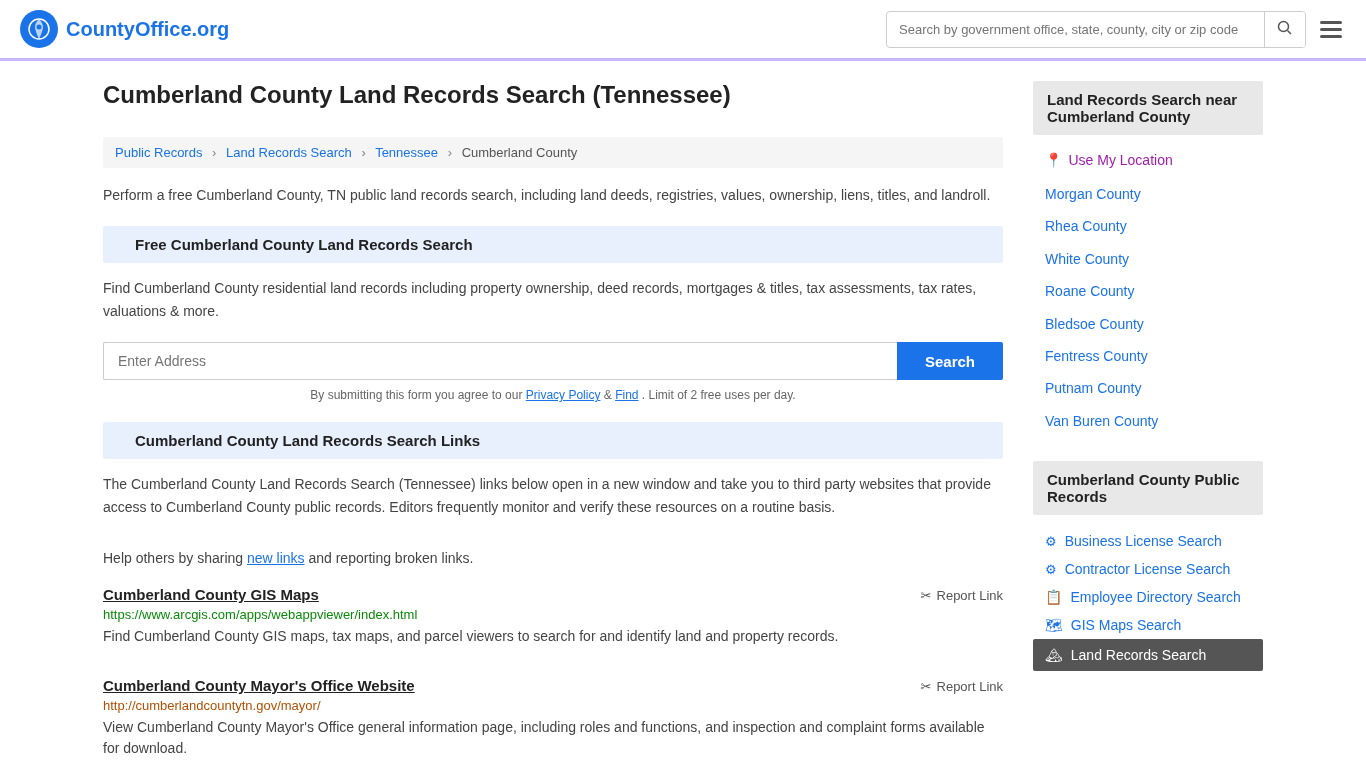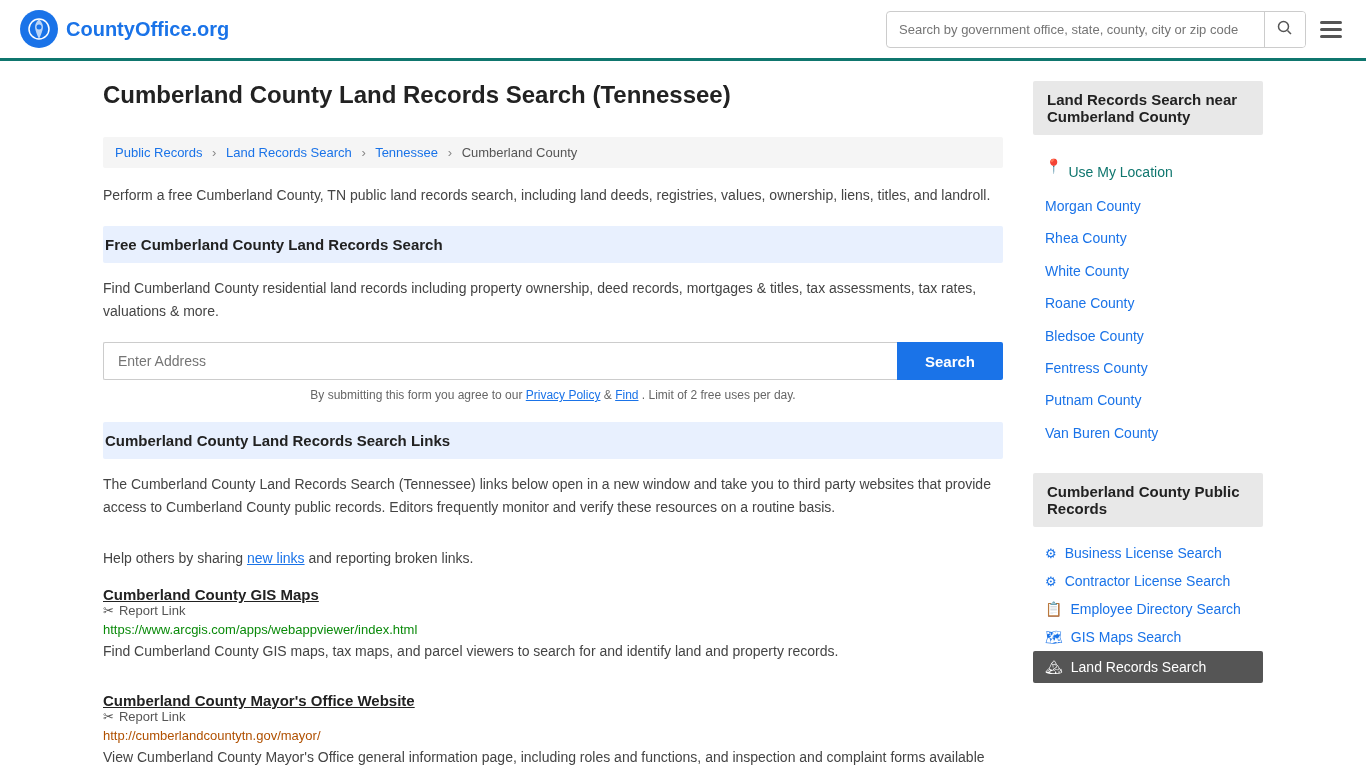--- a/index.html
+++ b/index.html
@@ -1,21 +1,21 @@
 <!DOCTYPE html>
 <html><head>
   <meta charset="utf-8">
   <style>
     * { box-sizing: border-box; margin: 0; padding: 0; }
     body { font-family: Arial, sans-serif; font-size: 14px; color: #333; background: #fff; }
 
     
     .header {
       background: #fff;
-      border-bottom: 3px solid #0f766e;
+      border-bottom: 3px solid #c4b5fd;
       padding: 10px 20px;
       display: flex;
       align-items: center;
       justify-content: space-between;
     }
     .logo-area {
       display: flex;
       align-items: center;
       gap: 8px;
     }
@@ -127,21 +127,21 @@
     .description {
       font-size: 14px;
       line-height: 1.6;
       color: #444;
       margin-bottom: 20px;
     }
 
     
     .section-header {
       background: #e8f0fe;
-      padding: 10px 2px;
+      padding: 10px 32px;
       font-size: 15px;
       font-weight: bold;
       color: #222;
       margin-bottom: 14px;
       border-radius: 2px;
     }
 
     
     .address-search {
       display: flex;
@@ -196,23 +196,22 @@
     }
 
     
     .link-item {
       margin-bottom: 20px;
       padding-bottom: 10px;
     }
     .link-item-header {
       display: flex;
       justify-content: space-between;
-      align-items: flex-start;
+      align-items: flex-end;
       margin-bottom: 4px;
-      flex-direction: column;
     }
     .link-item-title {
       font-size: 15px;
       font-weight: bold;
       color: #222;
       text-decoration: underline;
       cursor: pointer;
     }
     .report-link {
       display: flex;
@@ -383,21 +382,21 @@
       </div>
     </div>
   </div>
 
   <aside class="sidebar">
 
     <div class="sidebar-section">
       <div class="sidebar-title">Land Records Search near Cumberland County</div>
       <div class="sidebar-location">
         <span>📍</span>
-        <a href="#" style="color:#0f766e;text-decoration:none;margin-top:12px;">Use My Location</a>
+        <a href="#" style="color:#a21caf;text-decoration:none;">Use My Location</a>
       </div>
       <a href="#" class="sidebar-link">Morgan County</a>
       <a href="#" class="sidebar-link">Rhea County</a>
       <a href="#" class="sidebar-link">White County</a>
       <a href="#" class="sidebar-link">Roane County</a>
       <a href="#" class="sidebar-link">Bledsoe County</a>
       <a href="#" class="sidebar-link">Fentress County</a>
       <a href="#" class="sidebar-link">Putnam County</a>
       <a href="#" class="sidebar-link">Van Buren County</a>
     </div>

